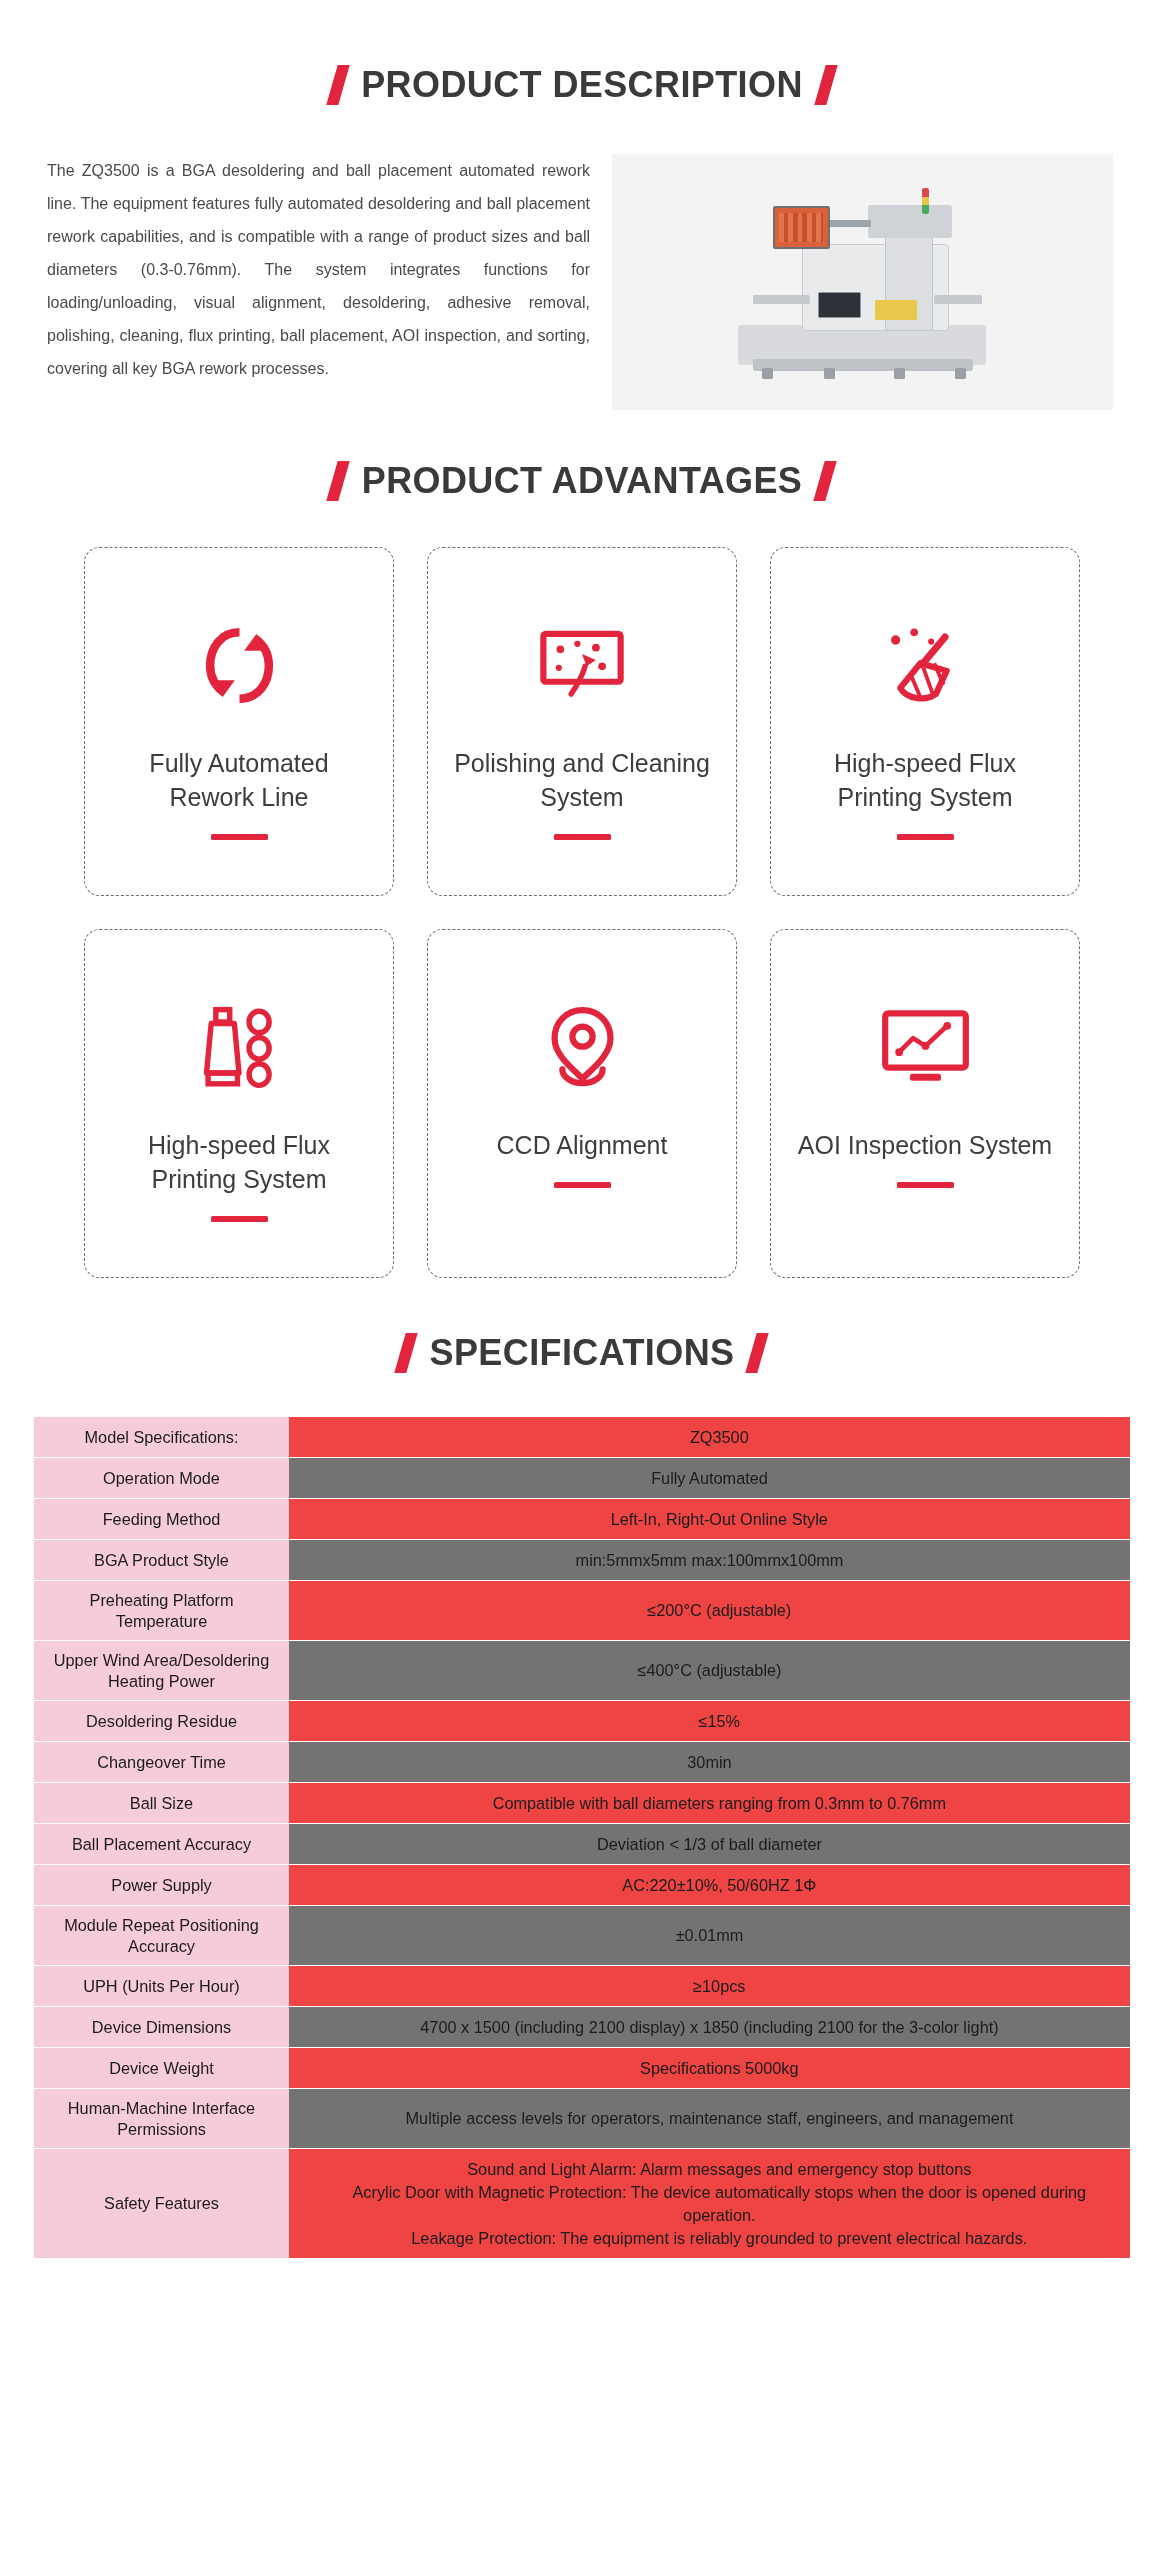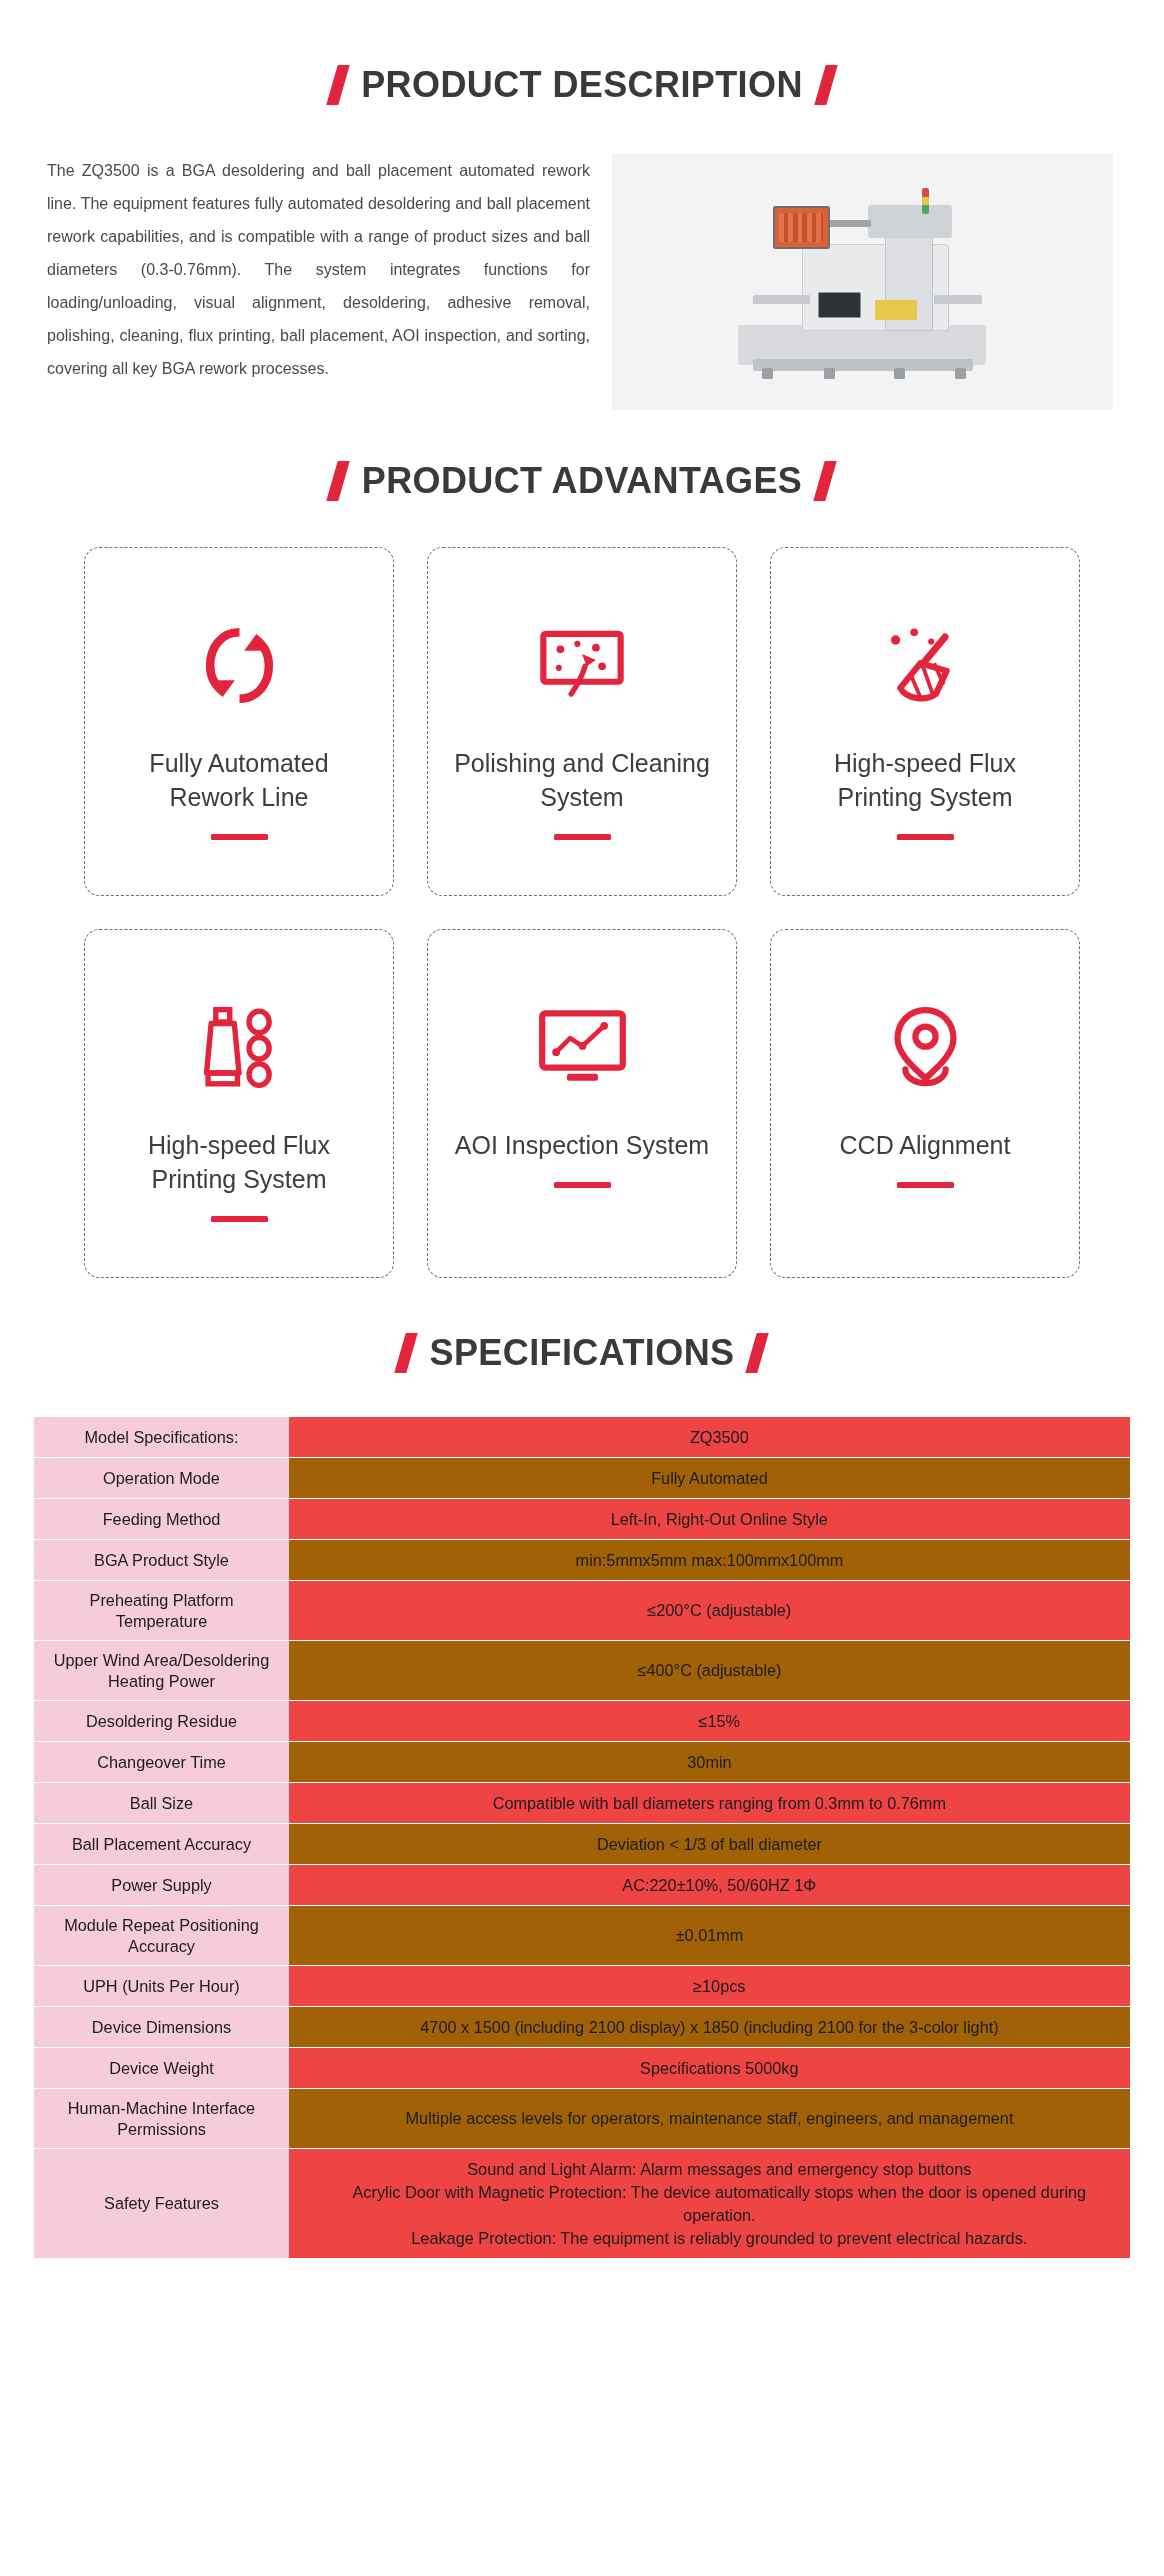--- a/index.html
+++ b/index.html
@@ -141,21 +141,21 @@
     padding: 8.5px 7.8px;
   }
   .spec-value {
     color: #1c1c1c;
     font-size: 16.3px;
     line-height: 23px;
     text-align: center;
     padding: 8.5px 12.4px;
   }
   .spec-value.odd  { background: #ef4444; padding-left: 32px; }
-  .spec-value.even { background: #a16207; }
+  .spec-value.even { background: #737373; }
 </style>
 </head>
 <body>
 
 <div class="page">
 
   <div class="section-heading" id="heading-description">
     <span class="slash"></span>
     <h2>PRODUCT DESCRIPTION</h2>
     <span class="slash"></span>
@@ -248,45 +248,45 @@
           <ellipse cx="76" cy="56" rx="13" ry="14" fill="none" stroke="#e2243c" stroke-width="7"></ellipse>
           <ellipse cx="76" cy="90" rx="13" ry="14" fill="none" stroke="#e2243c" stroke-width="7"></ellipse>
         </svg>
       </div>
       <div class="card-title">High-speed Flux Printing System</div>
       <div class="card-rule"></div>
     </div>
 
     <div class="card">
       <div class="card-icon">
+        <svg width="81" height="87" viewBox="0 0 104 112">
+          <path d="M52 8 C31 8 16 24 16 44 C16 66 40 84 52 96 C64 84 88 66 88 44 C88 24 73 8 52 8 Z" fill="none" stroke="#e2243c" stroke-width="8"></path>
+          <circle cx="52" cy="42" r="13" fill="none" stroke="#e2243c" stroke-width="8"></circle>
+          <path d="M26 84 C26 94 38 102 52 102 C66 102 78 94 78 84" fill="none" stroke="#e2243c" stroke-width="8" stroke-linecap="round"></path>
+        </svg>
+      </div>
+      <div class="card-title">CCD Alignment</div>
+      <div class="card-rule"></div>
+    </div>
+
+    <div class="card">
+      <div class="card-icon">
         <svg width="93" height="81" viewBox="0 0 120 104">
           <rect x="8" y="8" width="104" height="70" fill="none" stroke="#e2243c" stroke-width="8" rx="4"></rect>
           <polyline points="26,58 44,40 60,50 88,24" fill="none" stroke="#e2243c" stroke-width="6" stroke-linecap="round" stroke-linejoin="round"></polyline>
           <circle cx="26" cy="58" r="5" fill="#e2243c"></circle>
           <circle cx="60" cy="50" r="5" fill="#e2243c"></circle>
           <circle cx="88" cy="24" r="5" fill="#e2243c"></circle>
           <rect x="40" y="86" width="40" height="9" fill="#e2243c" rx="3"></rect>
         </svg>
       </div>
       <div class="card-title">AOI Inspection System</div>
       <div class="card-rule"></div>
     </div>
 
-    <div class="card">
-      <div class="card-icon">
-        <svg width="81" height="87" viewBox="0 0 104 112">
-          <path d="M52 8 C31 8 16 24 16 44 C16 66 40 84 52 96 C64 84 88 66 88 44 C88 24 73 8 52 8 Z" fill="none" stroke="#e2243c" stroke-width="8"></path>
-          <circle cx="52" cy="42" r="13" fill="none" stroke="#e2243c" stroke-width="8"></circle>
-          <path d="M26 84 C26 94 38 102 52 102 C66 102 78 94 78 84" fill="none" stroke="#e2243c" stroke-width="8" stroke-linecap="round"></path>
-        </svg>
-      </div>
-      <div class="card-title">CCD Alignment</div>
-      <div class="card-rule"></div>
-    </div>
-
   </div>
 
   <div class="section-heading" id="heading-specs">
     <span class="slash"></span>
     <h2>SPECIFICATIONS</h2>
     <span class="slash"></span>
   </div>
 
   <table class="spec-table">
     <tbody>

